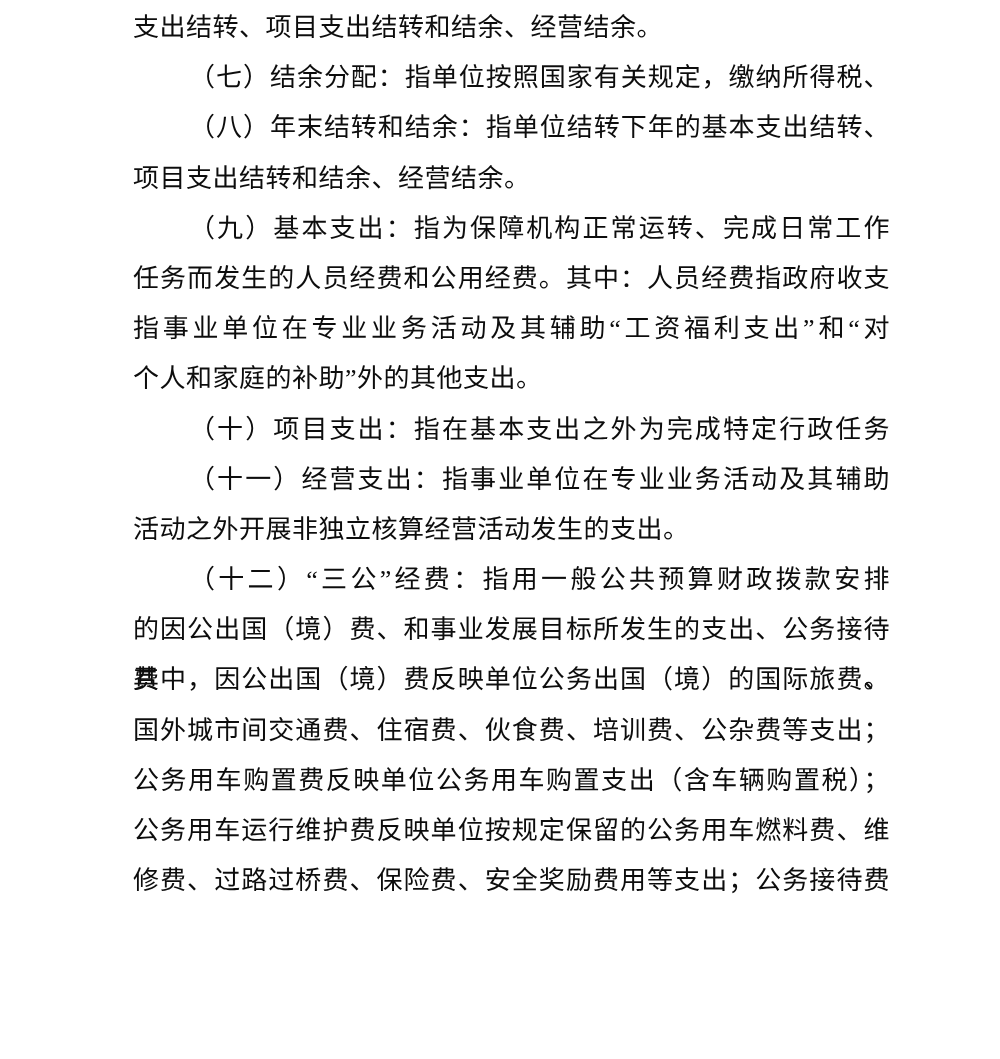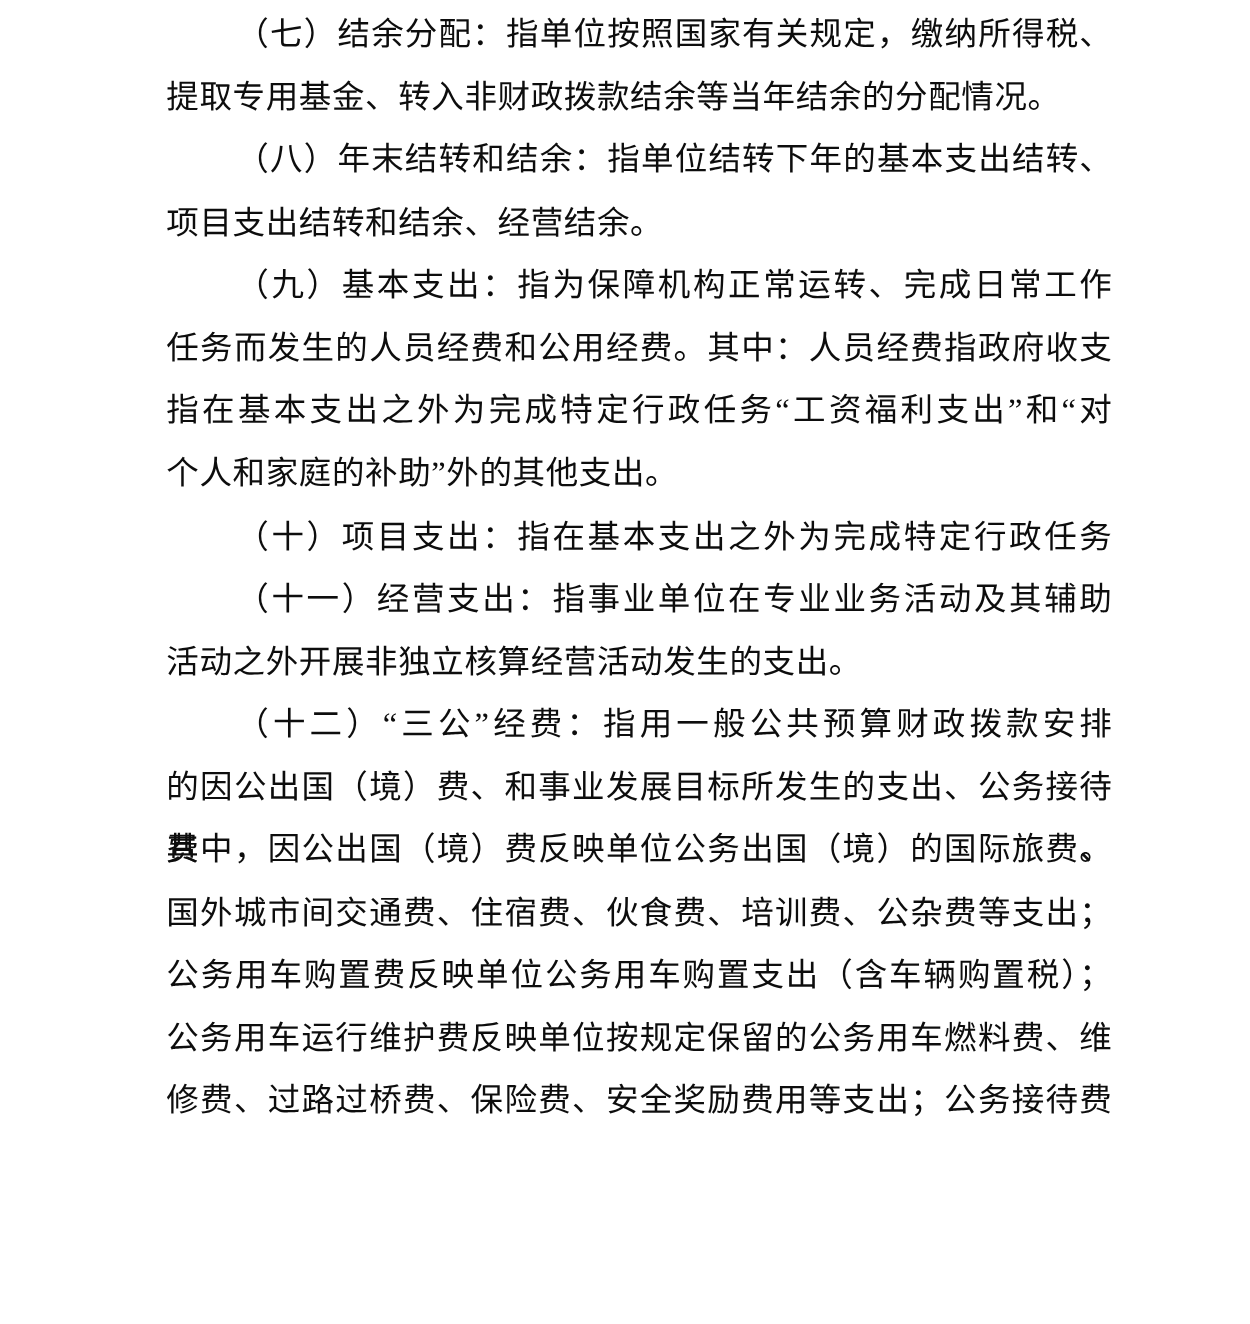--- a/index.html
+++ b/index.html
@@ -41,27 +41,27 @@
   }
   .line .b {
     font-weight: 400;
   }
 </style>
 </head>
 <body>
 
 <div class="page">
   <div class="doc-body">
+      <div class="line"><span class="">支出结转、项目支出结转和结余、经营结余。</span></div>
       <div class="line just ind"><span class="b">（七）结余分配：</span><span class="">指单位按照国家有关规定，缴纳所得税、</span></div>
-      <div class="line"><span class="">提取专用基金、转入非财政拨款结余等当年结余的分配情况。</span></div>
       <div class="line just ind"><span class="b">（八）年末结转和结余：</span><span class="">指单位结转下年的基本支出结转、</span></div>
       <div class="line"><span class="">项目支出结转和结余、经营结余。</span></div>
       <div class="line just ind"><span class="b">（九）基本支出：</span><span class="">指为保障机构正常运转、完成日常工作</span></div>
       <div class="line just"><span class="">任务而发生的人员经费和公用经费。其中：人员经费指政府收支</span></div>
-      <div class="line just"><span class="">指在基本支出之外为完成特定行政任务“工资福利支出”和“对</span></div>
+      <div class="line just"><span class="">指事业单位在专业业务活动及其辅助“工资福利支出”和“对</span></div>
       <div class="line"><span class="">个人和家庭的补助”外的其他支出。</span></div>
       <div class="line just ind"><span class="b">（十）项目支出：</span><span class="">指在基本支出之外为完成特定行政任务</span></div>
       <div class="line just ind"><span class="b">（十一）经营支出：</span><span class="">指事业单位在专业业务活动及其辅助</span></div>
       <div class="line"><span class="">活动之外开展非独立核算经营活动发生的支出。</span></div>
       <div class="line just ind"><span class="b">（十二）“三公”经费：</span><span class="">指用一般公共预算财政拨款安排</span></div>
       <div class="line just"><span class="">的因公出国（境）费、和事业发展目标所发生的支出、公务接待费。</span></div>
       <div class="line just"><span class="">其中，因公出国（境）费反映单位公务出国（境）的国际旅费、</span></div>
       <div class="line just"><span class="">国外城市间交通费、住宿费、伙食费、培训费、公杂费等支出；</span></div>
       <div class="line just"><span class="">公务用车购置费反映单位公务用车购置支出（含车辆购置税）；</span></div>
       <div class="line just"><span class="">公务用车运行维护费反映单位按规定保留的公务用车燃料费、维</span></div>

